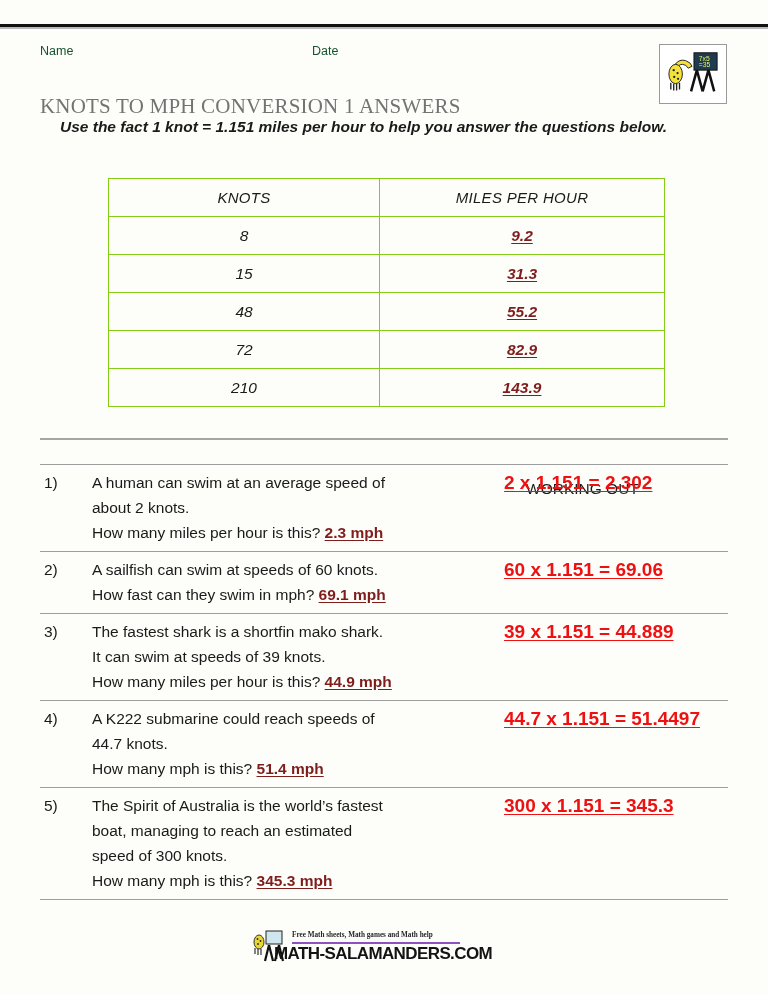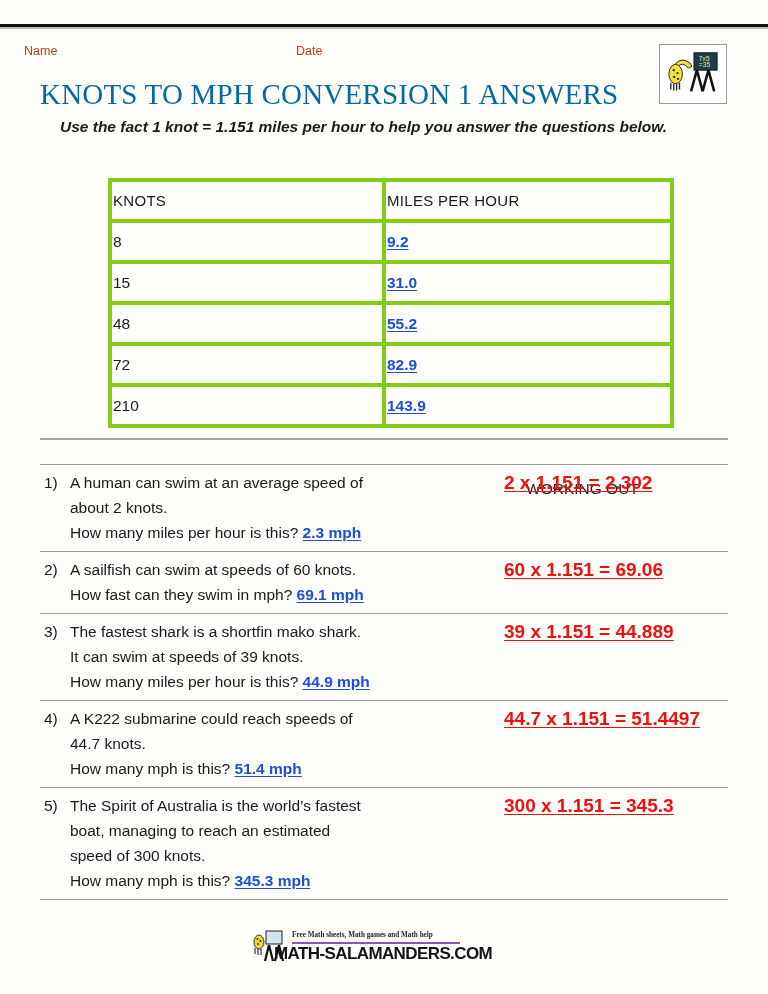--- a/index.html
+++ b/index.html
@@ -29,26 +29,26 @@
     top: 24px;
     width: 768px;
     height: 3px;
     background: #121212;
     box-shadow: 0 2px 0 0 #b9b9b9;
   }
 
   
   .meta-row {
     position: absolute;
-    left: 24px;
+    left: 40px;
     top: 44px;
     width: 600px;
     height: 16px;
     font-size: 12.5px;
-    color: #c2410c;
+    color: #14532d;
   }
   .meta-name { position: absolute; left: 0; top: 0; }
   .meta-date { position: absolute; left: 272px; top: 0; }
 
   
   .logo-box {
     position: absolute;
     left: 659px;
     top: 44px;
     width: 68px;
@@ -57,25 +57,25 @@
     background: #ffffff;
     box-sizing: border-box;
     padding: 2px;
   }
   .logo-box svg { display: block; width: 100%; height: 100%; }
 
   
   .worksheet-title {
     position: absolute;
     left: 40px;
-    top: 78px;
+    top: 94px;
     font-family: "Liberation Serif", serif;
-    font-size: 29px;
+    font-size: 21px;
     letter-spacing: 0.2px;
-    color: #0369a1;
+    color: #737373;
     white-space: nowrap;
   }
 
   
   .instructions {
     position: absolute;
     left: 40px;
     top: 114px;
     width: 690px;
     font-size: 15.5px;
@@ -90,32 +90,33 @@
   
   .conv-table {
     position: absolute;
     left: 108px;
     top: 178px;
     width: 550px;
     border-collapse: collapse;
     table-layout: fixed;
   }
   .conv-table td {
-    border: 4px solid #84cc16;
+    border: 1px solid #84cc16;
     height: 35px;
-    text-align: left;
+    text-align: center;
     vertical-align: middle;
     font-size: 15.5px;
     color: #1a1a1a;
+    font-style: italic;
   }
   .conv-table td.col-knots { width: 268px; }
   .conv-table td.col-mph   { width: 282px; }
   .conv-table .hdr td { font-size: 15px; letter-spacing: .3px; }
   .answer {
-    color: #1d4ed8;
+    color: #7f1d1d;
     text-decoration: underline;
     text-underline-offset: 2px;
     font-weight: 600;
   }
 
   
   .q-block {
     position: absolute;
     left: 40px;
     top: 438px;
@@ -154,21 +155,21 @@
     text-align: left;
     padding-left: 4px;
     box-sizing: border-box;
   }
   .q-text {
     width: 434px;
     flex: 0 0 434px;
     font-size: 15.5px;
     line-height: 25px;
   }
-  .q-text .line { white-space: nowrap; }
+  .q-text .line { white-space: nowrap; margin-left: 22px; }
   .q-work {
     flex: 1 1 auto;
     font-size: 19px;
     line-height: 25px;
   }
   .q-work .work-line {
     color: #ee1111;
     text-decoration: underline;
     text-underline-offset: 2px;
     white-space: nowrap;
@@ -271,21 +272,21 @@
       <tr class="hdr">
         <td class="col-knots">KNOTS</td>
         <td class="col-mph">MILES PER HOUR</td>
       </tr>
       <tr>
         <td class="col-knots">8</td>
         <td class="col-mph"><span class="answer">9.2</span></td>
       </tr>
       <tr>
         <td class="col-knots">15</td>
-        <td class="col-mph"><span class="answer">31.0</span></td>
+        <td class="col-mph"><span class="answer">31.3</span></td>
       </tr>
       <tr>
         <td class="col-knots">48</td>
         <td class="col-mph"><span class="answer">55.2</span></td>
       </tr>
       <tr>
         <td class="col-knots">72</td>
         <td class="col-mph"><span class="answer">82.9</span></td>
       </tr>
       <tr>

